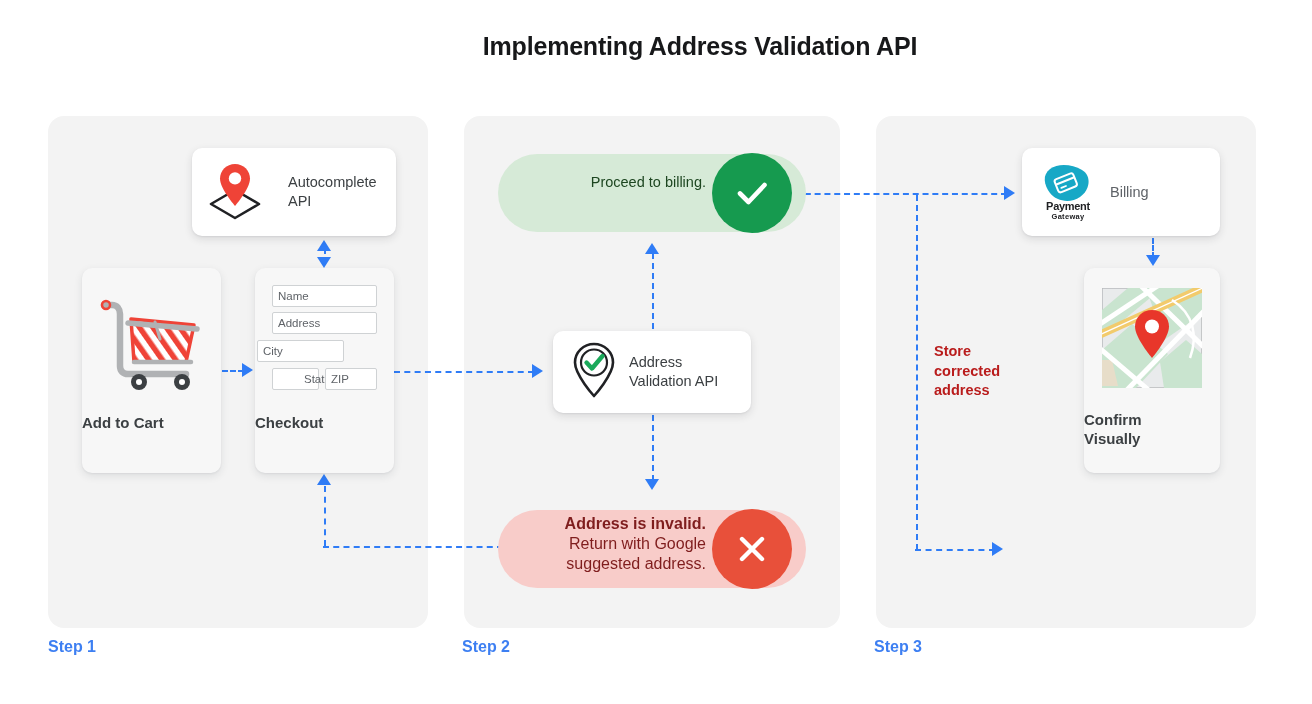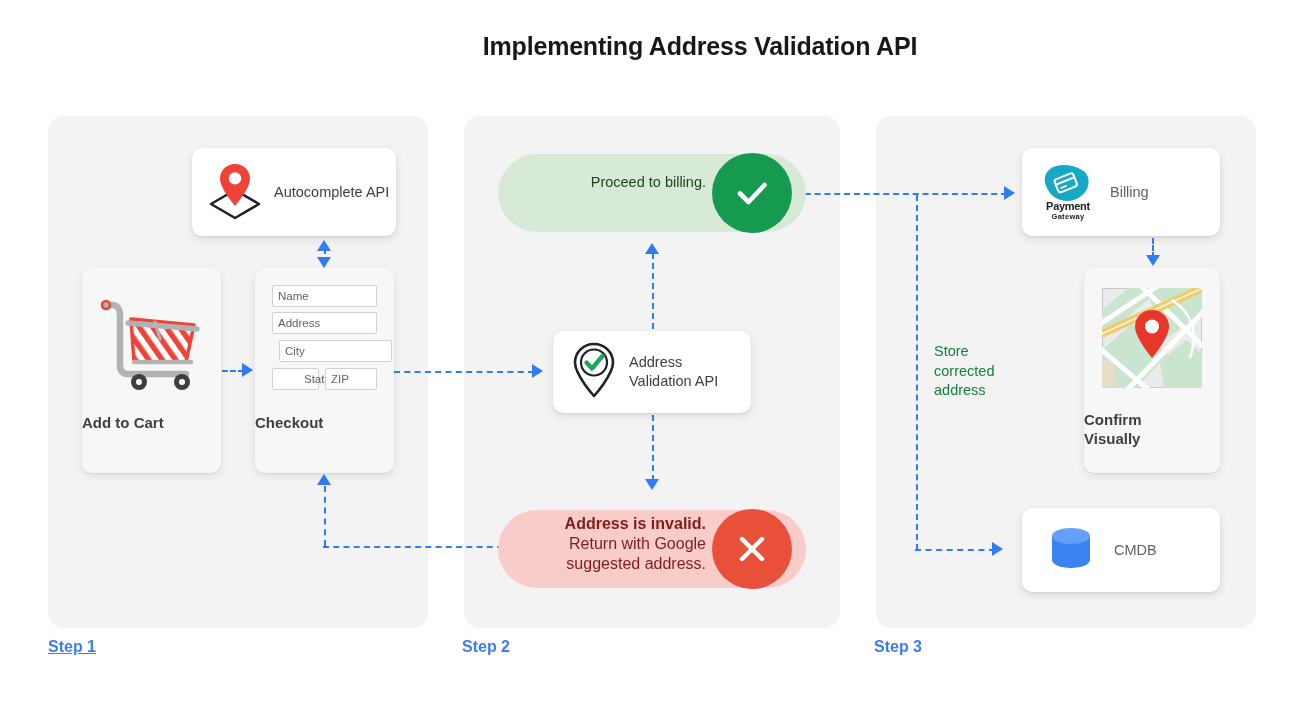--- a/index.html
+++ b/index.html
@@ -26,21 +26,21 @@
     border-radius: 16px;
   }
   #panel1 { left: 48px;  top: 116px; width: 380px; height: 512px; }
   #panel2 { left: 464px; top: 116px; width: 376px; height: 512px; }
   #panel3 { left: 876px; top: 116px; width: 380px; height: 512px; }
 
   .step-label {
     position: absolute; top: 638px;
     font-size: 16px; font-weight: bold; color: #3d7ff2;
   }
-  #step1lab { left: 48px; text-decoration: underline; }
+  #step1lab { left: 48px; }
   #step2lab { left: 462px; }
   #step3lab { left: 874px; }
 
   
   .card {
     position: absolute;
     background: #ffffff;
     border-radius: 10px;
     box-shadow: 0 3px 9px rgba(30,35,45,0.12), 0 1px 2px rgba(30,35,45,0.07);
   }
@@ -52,21 +52,21 @@
   }
   .card-cap {
     position: absolute; left: 0; width: 100%;
     text-align: left;
     font-size: 15px; font-weight: bold; color: #3c4043;
     line-height: 19px;
   }
 
   
   #autocompleteCard { left: 192px; top: 148px; width: 204px; height: 88px;
-      display: flex; align-items: center; gap: 10px; padding-left: 14px; }
+      display: flex; align-items: center; gap: 24px; padding-left: 14px; }
   #autocompleteCard .lbl { font-size: 14.5px; color: #3c4043; line-height: 19px; }
 
   #addToCart { left: 82px; top: 268px; width: 139px; height: 205px; }
   #checkout  { left: 255px; top: 268px; width: 139px; height: 205px; }
 
   .field {
     position: absolute;
     border: 1px solid #cfd2d4;
     border-radius: 2px;
     background: #fff;
@@ -102,21 +102,21 @@
       display: flex; align-items: center; gap: 14px; padding-left: 18px; }
   #billingCard .lbl { font-size: 14.5px; color: #5f6368; }
 
   #confirmCard { left: 1084px; top: 268px; width: 136px; height: 205px; }
   #cmdbCard    { left: 1022px; top: 508px; width: 198px; height: 84px;
       display: flex; align-items: center; gap: 20px; padding-left: 26px; }
   #cmdbCard .lbl { font-size: 14.5px; color: #5f6368; }
 
   #storeLabel {
     position: absolute; left: 934px; top: 342px; width: 96px;
-    font-size: 14.5px; font-weight: normal; color: #15803d; line-height: 19.5px;
+    font-size: 14.5px; font-weight: bold; color: #b91c1c; line-height: 19.5px;
   }
   .h-dash {
     position: absolute; height: 0;
     border-top: 2.5px dashed #2f7cf6;
   }
   .v-dash {
     position: absolute; width: 0;
     border-left: 2.5px dashed #2f7cf6;
   }
   .arrow { position: absolute; width: 0; height: 0; }
@@ -203,21 +203,21 @@
         <circle cx="84" cy="90" r="8" fill="#3c4043"></circle>
         <circle cx="84" cy="90" r="3" fill="#ffffff"></circle>
       </svg>
     </span>
     <div class="card-cap" style="top:145px;">Add to Cart</div>
   </div>
 
   <div class="card-soft" id="checkout">
     <div class="field" style="left:17px; top:17px; width:105px;">Name</div>
     <div class="field" style="left:17px; top:44px; width:105px;">Address</div>
-    <div class="field" style="left:24px; top:72px; width:113px;">City</div>
+    <div class="field" style="left:2px; top:72px; width:87px;">City</div>
     <div class="field" style="left:17px; top:100px; width:47px;padding-left:31px;">State</div>
     <div class="field" style="left:70px; top:100px; width:52px;">ZIP</div>
     <div class="card-cap" style="top:145px;">Checkout</div>
   </div>
 
   <div class="pill" id="validPill"></div>
   <div class="pill-text" id="validText">
     <span>Proceed to billing.</span>
   </div>
   <div class="status-circle" id="validCircle">
@@ -299,27 +299,18 @@
         <path d="M50 22 c-9.5 0-17 7.3-17 16.5 C33 50 50 70 50 70 s17-20 17-31.5 C67 29.3 59.5 22 50 22 z" fill="#e8362a"></path>
         <circle cx="50" cy="38.5" r="7" fill="#ffffff"></circle>
       </svg>
     </span>
     <div class="card-cap" style="top:142px;">
       <span>Confirm</span><br>
       <span>Visually</span>
     </div>
   </div>
 
-  <div class="card" id="cmdbCard">
-    <span>
-      <svg width="46" height="46" viewBox="0 0 46 46">
-        <path d="M4 11 v24 c0 4.4 8.5 8 19 8 s19-3.6 19-8 V11 z" fill="#3b82f2"></path>
-        <ellipse cx="23" cy="11" rx="19" ry="8" fill="#64a0f7"></ellipse>
-      </svg>
-    </span>
-    <span class="lbl">CMDB</span>
-  </div>
 
   <div class="step-label" id="step1lab">Step 1</div>
   <div class="step-label" id="step2lab">Step 2</div>
   <div class="step-label" id="step3lab">Step 3</div>
 
 </div>
 
 </body></html>

